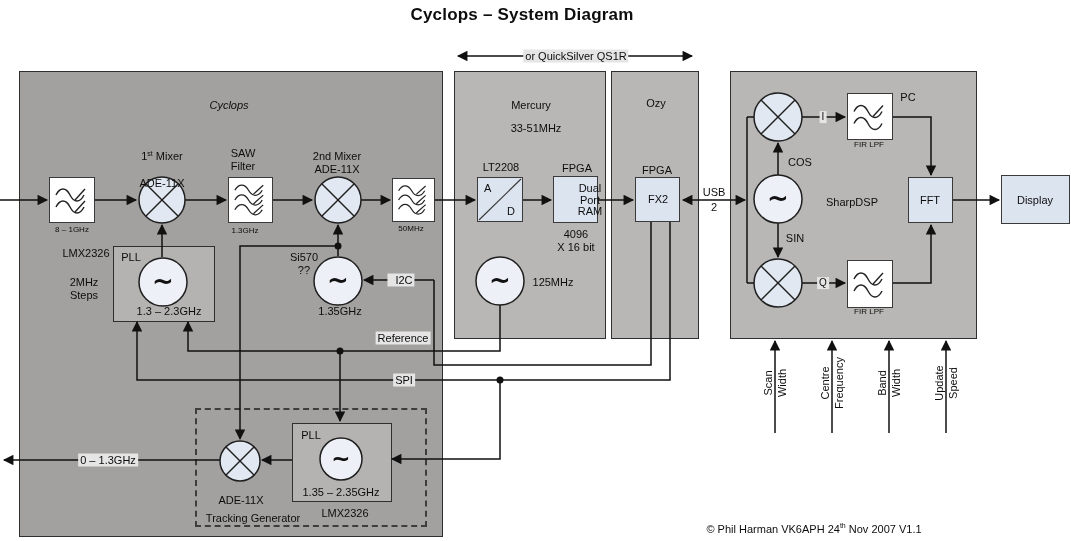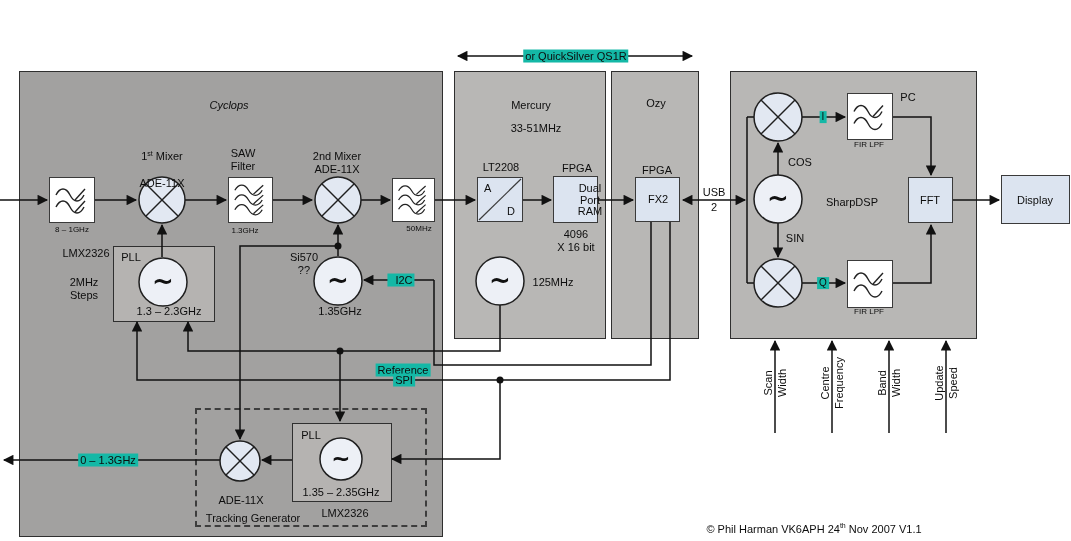--- a/index.html
+++ b/index.html
@@ -10,21 +10,21 @@
   .mid{background:#b8b7b5;}
   .inner{background:#b5b3b1;border:1px solid #2f2f2f;}
   .dashedbox{position:absolute;border:2px dashed #3d3d3d;box-sizing:border-box;background:transparent;}
   .comp{position:absolute;box-sizing:border-box;border:1px solid #3a3a3a;background:#dce4f0;z-index:3;}
   .filter{position:absolute;box-sizing:border-box;border:1px solid #3a3a3a;background:#fff;z-index:3;}
   .filter svg{display:block;width:100%;height:100%;}
   svg#wires{position:absolute;left:0;top:0;z-index:2;}
   .lbl{position:absolute;transform:translate(-50%,-50%);font-size:11px;line-height:1.18;
        text-align:center;white-space:pre-line;z-index:4;}
   .sm{font-size:8px;}
-  .wbg{background:#14b8a6;padding:0 2px;white-space:nowrap;}
+  .wbg{background:#e5e5e5;padding:0 2px;white-space:nowrap;}
   .ttl{font-size:17px;font-weight:bold;letter-spacing:.2px;}
   .lh{line-height:1.05;margin-left:15px;}
   .vlabel{position:absolute;width:96px;height:34px;display:flex;flex-direction:column;
           align-items:center;justify-content:center;transform:rotate(-90deg);
           font-size:11px;line-height:1.3;z-index:4;}
   .adcell{position:absolute;font-size:11px;z-index:4;}
   sup{font-size:7px;}
 </style>
 </head>
 <body>
@@ -203,46 +203,47 @@
       <line x1="1" y1="42" x2="43" y2="1" stroke="#3a3a3a" stroke-width="1.2"></line>
     </svg>
     <span class="adcell" style="left:6px;top:4px;">A</span>
     <span class="adcell" style="right:7px;bottom:4px;position:absolute;">D</span>
   </div>
   <div class="comp" style="left:553px;top:176px;width:45px;height:47px;"></div>
   <div class="comp" style="left:635px;top:177px;width:45px;height:45px;"></div>
   <div class="comp" style="left:908px;top:177px;width:45px;height:46px;"></div>
   <div class="comp" style="left:1001px;top:175px;width:69px;height:49px;"></div>
 
+  <div class="lbl ttl" style="left:522px;top:15px;">Cyclops – System Diagram</div>
   <div class="lbl wbg" style="left:576px;top:56px;">or QuickSilver  QS1R</div>
 
   <div class="lbl" style="left:229px;top:105px;font-style:italic;">Cyclops</div>
   <div class="lbl sm" style="left:72px;top:230px;">8 – 1GHz</div>
   <div class="lbl" style="left:162px;top:163px;">
     <span>1</span><sup>st</sup><span> Mixer</span><br>
     <span>ADE-11X</span>
   </div>
   <div class="lbl" style="left:243px;top:160px;">SAW
 Filter</div>
   <div class="lbl sm" style="left:245px;top:231px;">1.3GHz</div>
   <div class="lbl" style="left:337px;top:163px;">2nd Mixer
 ADE-11X</div>
-  <div class="lbl sm" style="left:411px;top:229px;margin-left:8px;">50MHz</div>
+  <div class="lbl sm" style="left:411px;top:229px;">50MHz</div>
 
   <div class="lbl" style="left:131px;top:257px;">PLL</div>
   <div class="lbl" style="left:169px;top:311px;">1.3 – 2.3GHz</div>
   <div class="lbl" style="left:86px;top:253px;">LMX2326</div>
   <div class="lbl" style="left:84px;top:289px;">2MHz
 Steps</div>
   <div class="lbl" style="left:304px;top:264px;">Si570
 ??</div>
   <div class="lbl" style="left:340px;top:311px;">1.35GHz</div>
 
   <div class="lbl wbg" style="left:401px;top:280px;padding-left:8px;">I2C</div>
-  <div class="lbl wbg" style="left:403px;top:370px;">Reference</div>
+  <div class="lbl wbg" style="left:403px;top:338px;">Reference</div>
   <div class="lbl wbg" style="left:404px;top:380px;">SPI</div>
 
   <div class="lbl" style="left:531px;top:105px;">Mercury</div>
   <div class="lbl" style="left:536px;top:128px;">33-51MHz</div>
   <div class="lbl" style="left:501px;top:167px;">LT2208</div>
   <div class="lbl" style="left:577px;top:168px;">FPGA</div>
   <div class="lbl lh" style="left:575px;top:200px;">Dual
 Port
 RAM</div>
   <div class="lbl" style="left:576px;top:241px;">4096

